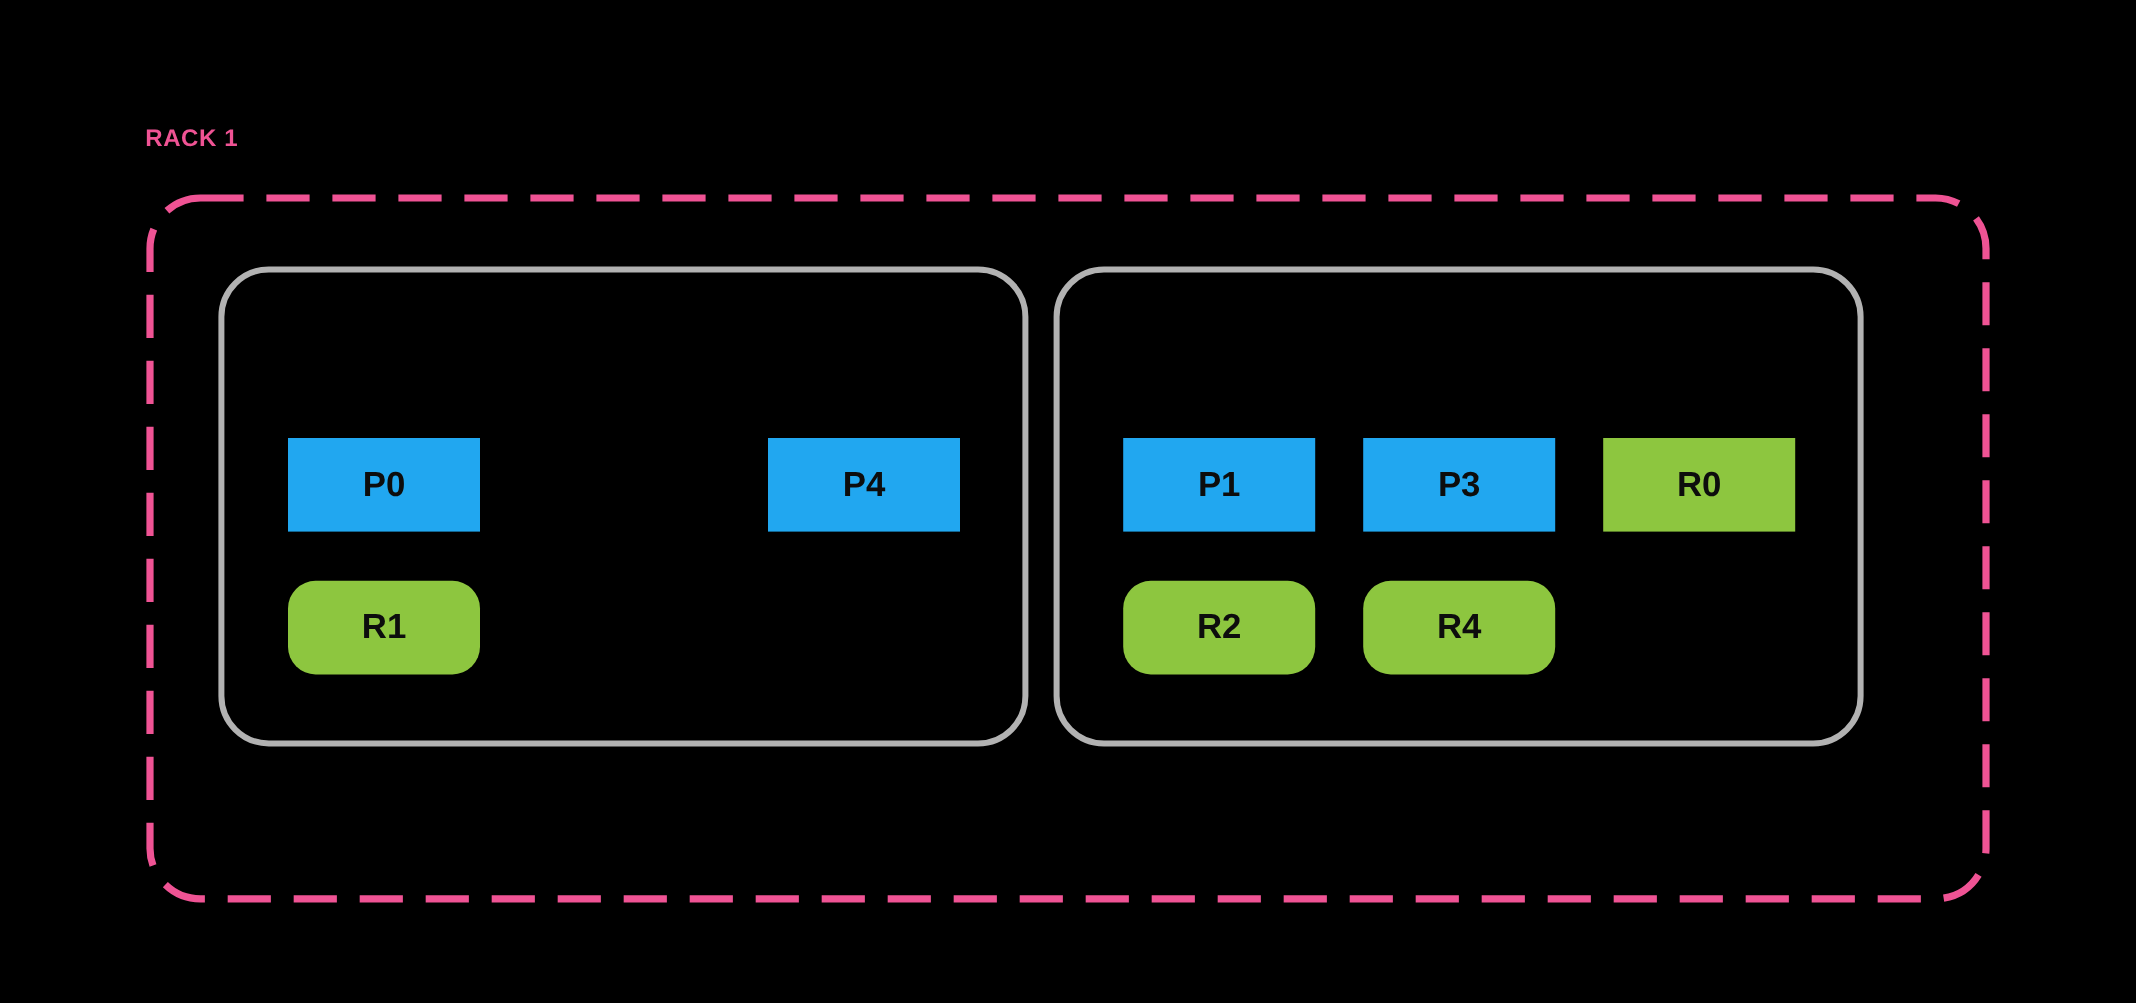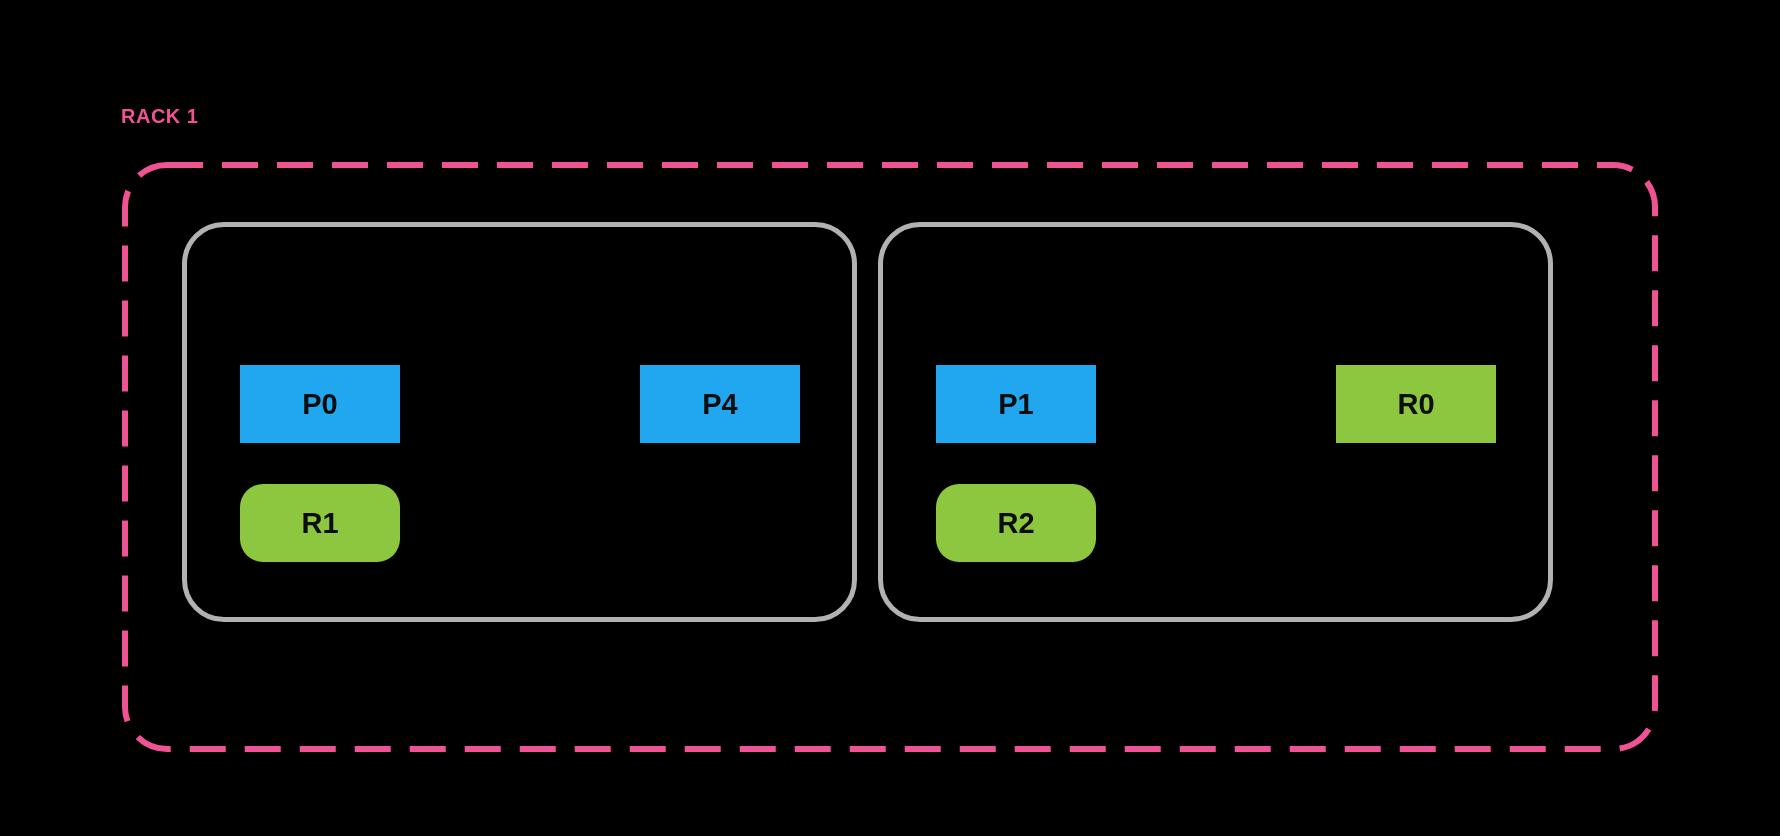--- a/index.html
+++ b/index.html
@@ -84,17 +84,19 @@
   </svg>
 
   <div class="node node-left">
     <div class="box primary c0 r0">P0</div>
     <div class="box primary c2 r0">P4</div>
     <div class="box replica c0 r1">R1</div>
   </div>
 
   <div class="node node-right">
     <div class="box primary c0 r0">P1</div>
+    <div class="box primary c1 r0">P3</div>
     <div class="box replica c2 r0">R0</div>
     <div class="box replica c0 r1">R2</div>
+    <div class="box replica c1 r1">R4</div>
   </div>
 
 </div>
 
 </body></html>

